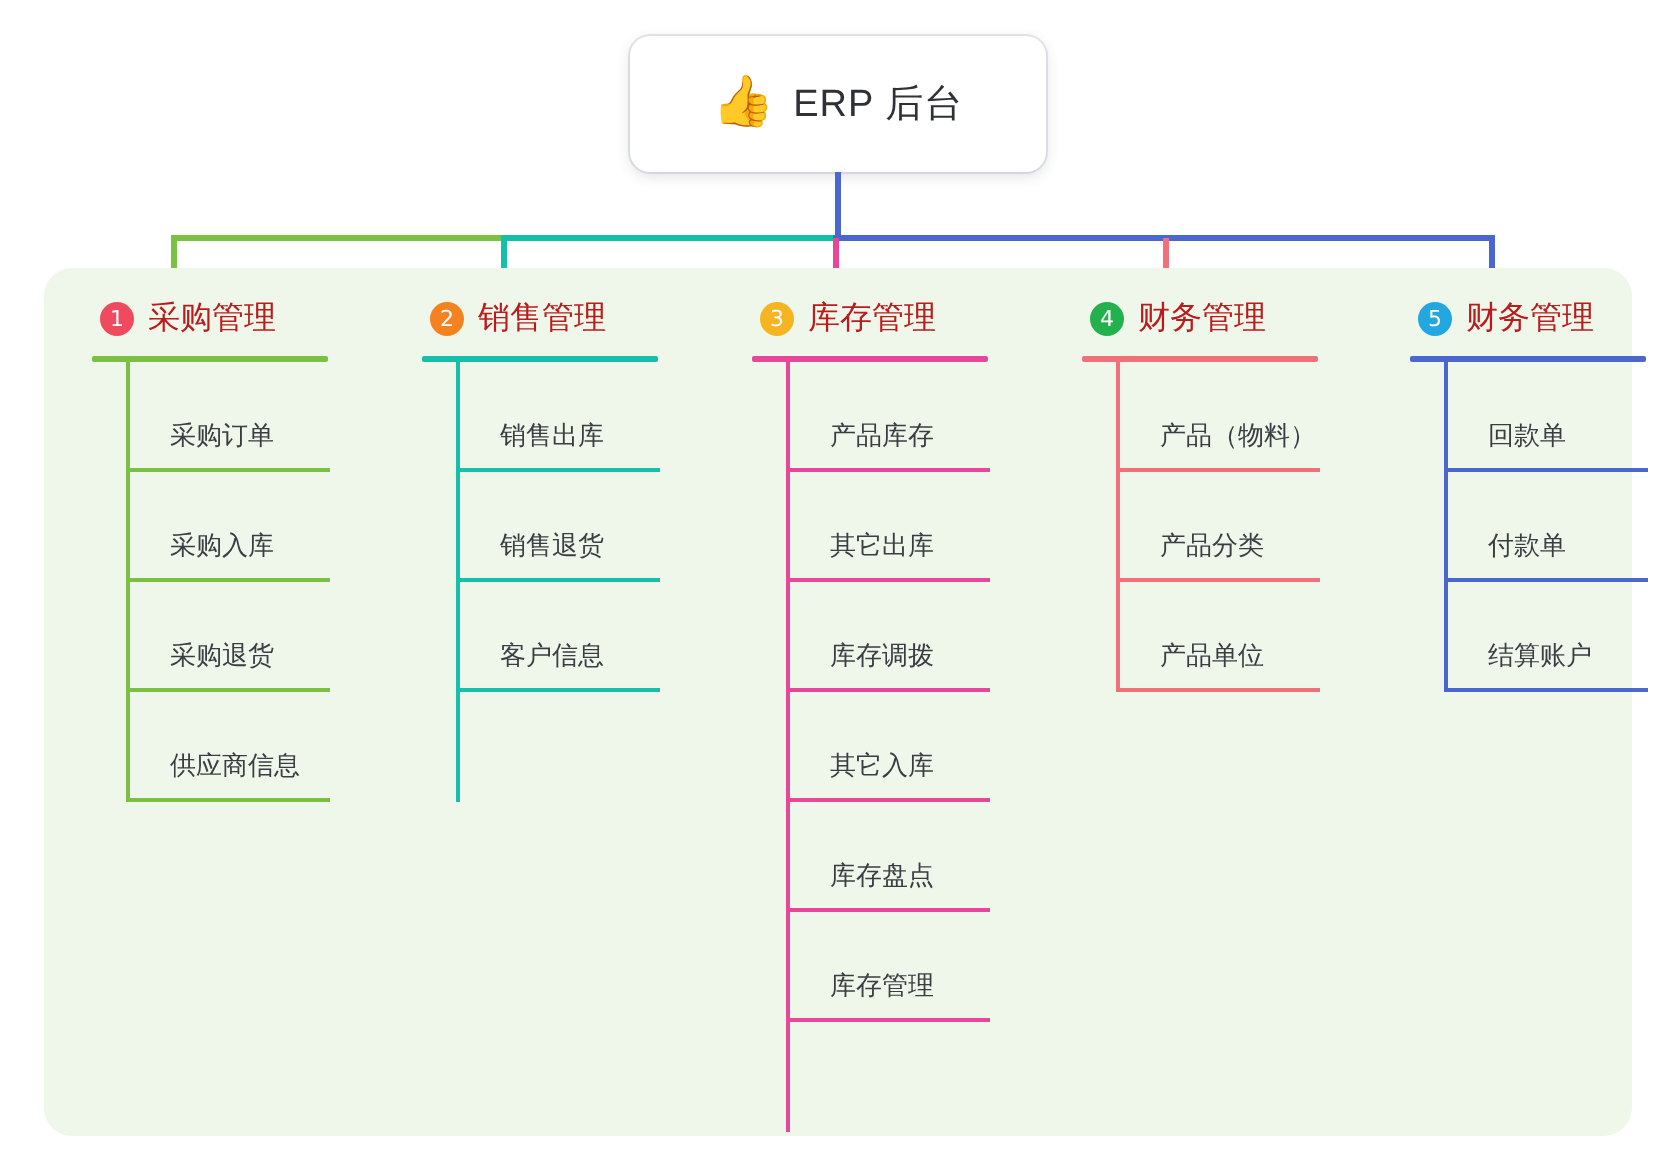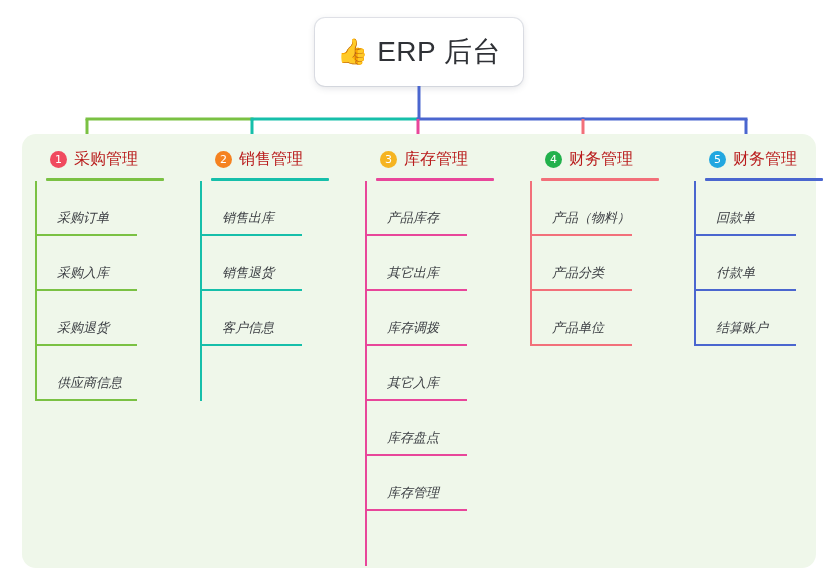--- a/index.html
+++ b/index.html
@@ -38,21 +38,21 @@
     gap: 9px;
     box-sizing: border-box;
   }
   .title-emoji {
     font-size: 25px;
     line-height: 1;
     display: inline-block;
     transform: translateY(-1px);
   }
   .title-text {
-    font-size: 28px;
+    font-size: 19px;
     color: #2f3136;
     letter-spacing: 0.5px;
     white-space: nowrap;
   }
 
   
   #connectors {
     position: absolute;
     left: 0;
     top: 0;
@@ -105,23 +105,22 @@
   .head-rule {
     margin-top: 6px;
     margin-left: 12px;
     width: 118px;
     height: 3px;
     border-radius: 1px;
   }
 
   .items {
     position: relative;
-    margin-left: 1px;
+    margin-left: 29px;
     padding-top: 0px;
-    font-style: italic;
   }
   .spine {
     position: absolute;
     left: 0px;
     top: 0px;
     width: 2px;
   }
   .item {
     position: relative;
     height: 55px;

